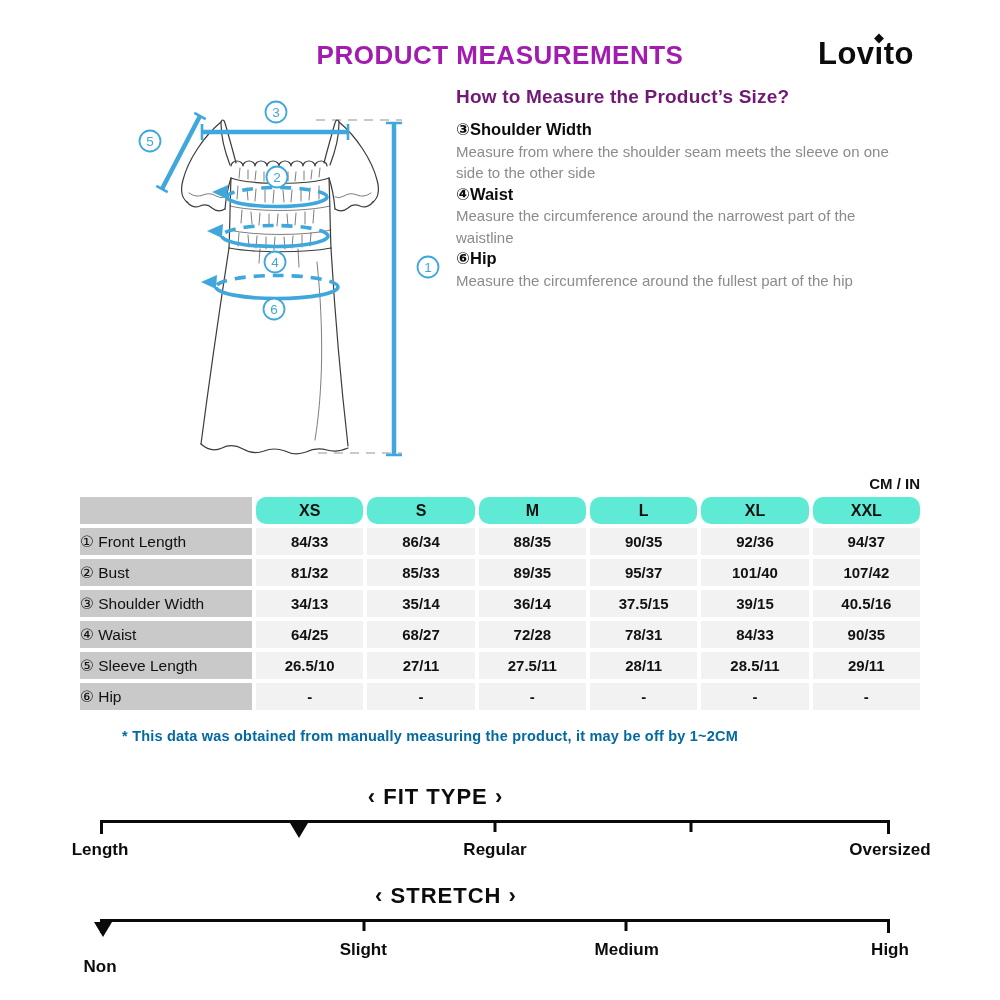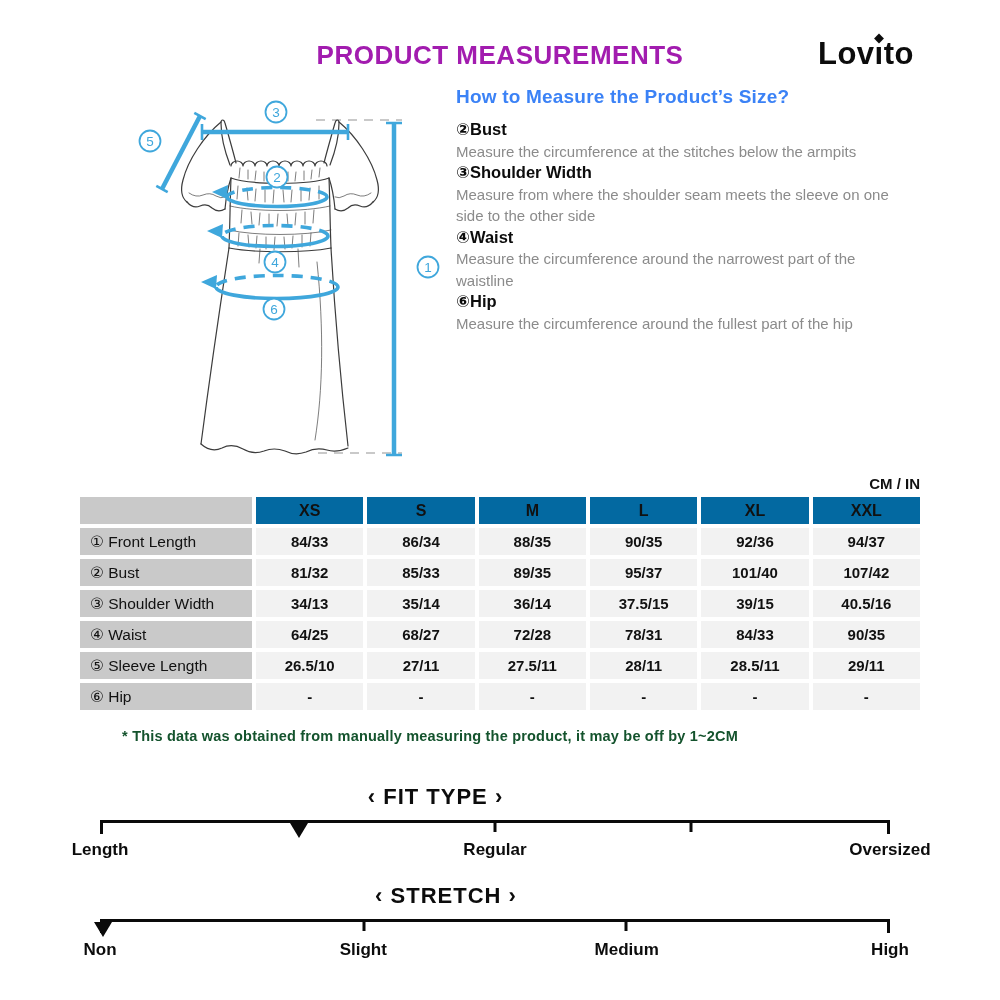--- a/index.html
+++ b/index.html
@@ -14,39 +14,39 @@
   
   .title { top:40px; left:0; width:1000px; text-align:center;
     font-size:26px; font-weight:800; letter-spacing:.5px; color:#a21caf; }
   .logo { top:36px; right:86px; font-size:31px; font-weight:800; letter-spacing:.5px; color:#0c0c0c; }
   .logo .i-stem { position:relative; display:inline-block; }
   .logo .i-stem::after { content:""; position:absolute; left:50%; top:-1px;
     width:7px; height:7px; background:#0c0c0c; transform:translateX(-50%) rotate(45deg); }
 
   
   .guide { top:86px; left:456px; width:440px; }
-  .guide h2 { font-size:19px; font-weight:700; letter-spacing:.2px; margin-bottom:11px; color:#3b82f6; }
+  .guide h2 { font-size:19px; font-weight:700; letter-spacing:.2px; margin-bottom:11px; color:#701a75; }
   .g-title { font-size:16.5px; font-weight:700; line-height:21.5px; color:#0c0c0c; }
   .g-desc { font-size:15px; font-weight:400; line-height:21.5px; color:#8b8b8b; }
 
   
   .unit { top:475px; right:80px; font-size:15px; font-weight:800; }
 
   
   table.sizes { position:absolute; top:493px; left:76px; width:848px;
     border-collapse:separate; border-spacing:4px; table-layout:fixed; }
   table.sizes col.lab { width:172px; }
   table.sizes th, table.sizes td { height:27px; vertical-align:middle; }
-  th.colhead { background:#0369a1; font-size:16px; font-weight:700; text-align:center; }
+  th.colhead { background:#5eead4; font-size:16px; font-weight:700; text-align:center;border-radius:10px; }
   th.corner { background:#c9c9c9; }
-  th.rowlab { background:#c9c9c9; font-size:15.5px; font-weight:400; text-align:left; padding-left:10px; }
+  th.rowlab { background:#c9c9c9; font-size:15.5px; font-weight:400; text-align:left; padding-left:0; }
   td.val { background:#f2f2f2; font-size:15px; font-weight:700; text-align:center; }
 
   .footnote { top:728px; left:0; width:860px; text-align:center;
-    font-size:14.5px; font-weight:700; letter-spacing:.2px; color:#14532d; }
+    font-size:14.5px; font-weight:700; letter-spacing:.2px; color:#0369a1; }
 
   
   .scale-heading { left:0; width:871px; text-align:center;
     font-size:22px; font-weight:800; letter-spacing:1px; color:#0c0c0c; }
   .scale { left:100px; width:790px; height:14px;
     border-top:3px solid #0a0a0a; border-left:3px solid #0a0a0a; border-right:3px solid #0a0a0a; }
   .tick { position:absolute; top:0; width:3px; height:9px; background:#0a0a0a; transform:translateX(-50%); }
   .tri { position:absolute; top:0; width:0; height:0; transform:translateX(-50%);
     border-left:9px solid transparent; border-right:9px solid transparent; border-top:15px solid #0a0a0a; }
   .scale-labels { left:100px; width:790px; height:22px; }
@@ -167,24 +167,20 @@
     </g>
     <g class="mnum">
       <circle cx="164" cy="219" r="10.5"></circle>
         <text x="164" y="223.5">6</text>
     </g>
   </svg>
 
   <div class="abs guide">
     <h2>How to Measure the Product’s Size?</h2>
     <div>
-      <div class="g-title">②Bust</div>
-      <div class="g-desc">Measure the circumference at the stitches below the armpits</div>
-    </div>
-    <div>
       <div class="g-title">③Shoulder Width</div>
       <div class="g-desc">Measure from where the shoulder seam meets the sleeve on one side to the other side</div>
     </div>
     <div>
       <div class="g-title">④Waist</div>
       <div class="g-desc">Measure the circumference around the narrowest part of the waistline</div>
     </div>
     <div>
       <div class="g-title">⑥Hip</div>
       <div class="g-desc">Measure the circumference around the fullest part of the hip</div>
@@ -287,19 +283,19 @@
     <span class="slabel" style="left:100%;">Oversized</span>
   </div>
 
   <div class="abs scale-heading" style="top:883px;padding-left:21px;">‹ STRETCH ›</div>
   <div class="abs scale" style="top:919px;">
     <div class="tick" style="left:33.33%;"></div>
     <div class="tick" style="left:66.67%;"></div>
     <div class="tri" style="left: 0%;"></div>
   </div>
   <div class="abs scale-labels" style="top:940px;">
-    <span class="slabel" style="left:0%;">Non</span>
+    <span class="slabel" style="left:0%;margin-top:17px;">Non</span>
     <span class="slabel" style="left:33.33%;">Slight</span>
     <span class="slabel" style="left:66.67%;">Medium</span>
     <span class="slabel" style="left:100%;text-align:right;">High</span>
   </div>
 
 </div>
 
 </body></html>

